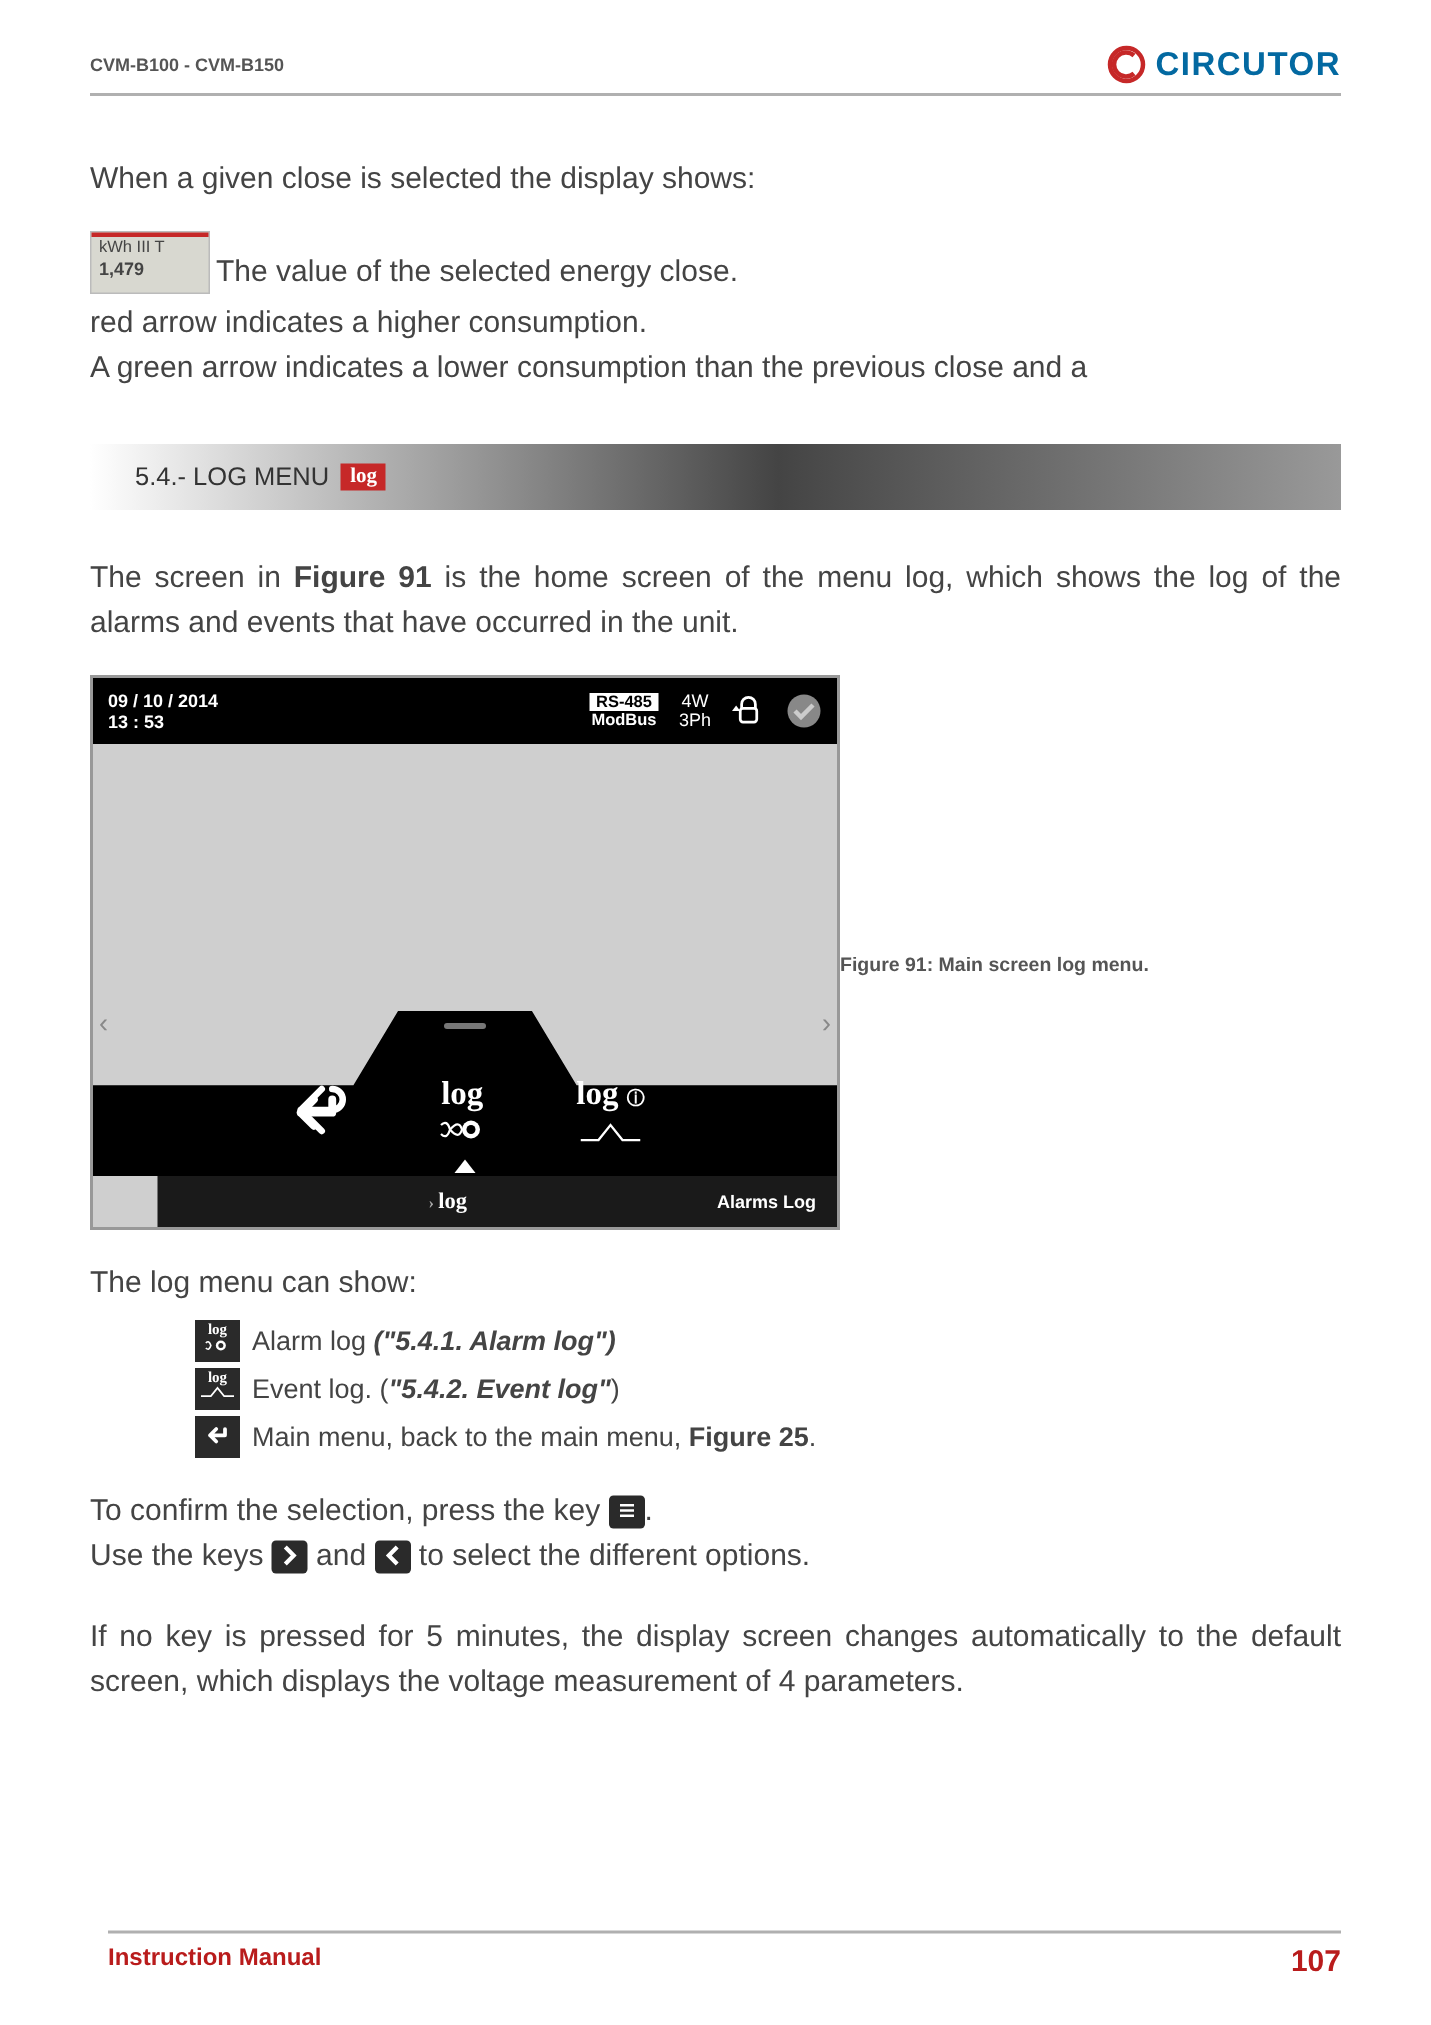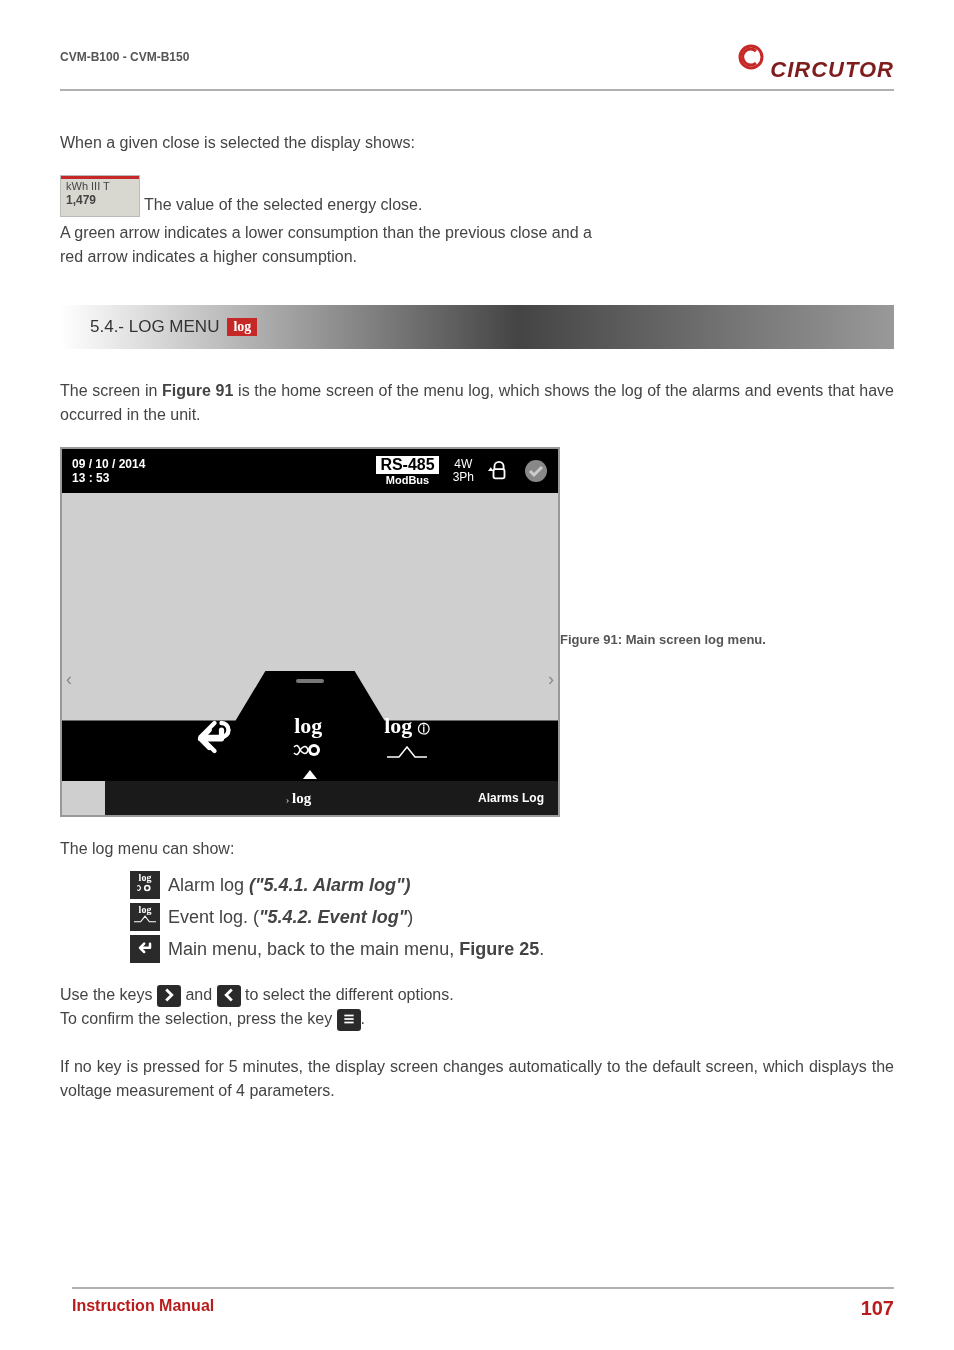--- a/index.html
+++ b/index.html
@@ -28,27 +28,25 @@
     color: #555;
   }
   .logo {
     display: flex;
     align-items: center;
     gap: 6px;
   }
   .logo-text {
     font-weight: bold;
     font-size: 22px;
-    color: #7f1d1d;
+    color: #0369a1;
     letter-spacing: 1px;
-    font-style: italic;
-    margin-top: 27px;
   }
   .body-text {
-    font-size: 16px;
+    font-size: 20px;
     line-height: 1.5;
     color: #444;
     text-align: justify;
   }
   .para { margin-bottom: 6px; }
   .lcd-dot {
     display: inline-block;
     width: 80px;
     height: 42px;
     background: #d8d8d0;
@@ -121,21 +119,21 @@
     align-items: center;
     padding: 0 10px;
     font-size: 12px;
     justify-content: space-between;
   }
   .dev-header .left { line-height: 1.2; font-weight:bold; }
   .dev-header .right { display:flex; align-items:center; gap:14px; }
   .rs-box {
     text-align:center; line-height:1.1;
   }
-  .rs-box .top { background:#fff; color:#000; padding:0 4px; font-weight:bold; font-size:16px;}
+  .rs-box .top { background:#fff; color:#000; padding:0 4px; font-weight:bold; font-size:11px;}
   .rs-box .bot { font-weight:bold; font-size:11px;}
   .dev-footer {
     position: absolute;
     left:0; right:0; bottom:0;
     height: 150px;
   }
   .tab-shape {
     position:absolute;
     bottom:34px;
     left:0; right:0;
@@ -264,22 +262,22 @@
   <p class="body-text para">When a given close is selected the display shows:</p>
 
   <div class="inline-row" style="margin-top:20px;">
     <div class="lcd-dot red-bar">
       <div class="line1">kWh III T</div>
       <div class="line2">1,479</div>
     </div>
     <span class="body-text"> The value of the selected energy close.</span>
   </div>
 
+  <p class="body-text">red arrow indicates a higher consumption.</p>
   <p class="body-text">A green arrow indicates a lower consumption than the previous close and a</p>
-  <p class="body-text">red arrow indicates a higher consumption.</p>
 
   <div class="section-bar">
     <span class="section-bar-title">5.4.- LOG MENU</span>
     <span class="log-badge">log</span>
   </div>
 
   <p class="body-text para">
     <span>The screen in </span><b>Figure 91</b><span>  is the home screen of the menu log, which shows the log of the alarms and events that have occurred in the unit.</span>
   </p>
 
@@ -379,33 +377,33 @@
       <span class="mini-icon">
         <svg width="22" height="20" viewBox="0 0 24 24">
             <path d="M9 5 L4 10 L9 15 M4 10 H16 V5" fill="none" stroke="#fff" stroke-width="3" stroke-linejoin="round" stroke-linecap="round" transform="translate(2,3)"></path>
           </svg>
       </span>
       <span><span> Main menu, back to the main menu, </span><b>Figure 25</b><span>.</span></span>
     </div>
   </div>
 
   <p class="body-text">
+    <span>To confirm the selection, press the key </span><span class="mini-icon key"><svg width="14" height="14" viewBox="0 0 12 12">
+          <line x1="2" y1="3" x2="10" y2="3" stroke="#fff" stroke-width="1.5"></line>
+          <line x1="2" y1="6" x2="10" y2="6" stroke="#fff" stroke-width="1.5"></line>
+          <line x1="2" y1="9" x2="10" y2="9" stroke="#fff" stroke-width="1.5"></line>
+        </svg></span><span>.</span>
+  </p>
+  <p class="body-text">
     <span>Use the keys </span><span class="mini-icon key"><svg width="14" height="14" viewBox="0 0 10 10">
           <path d="M3 1 L7 5 L3 9" fill="none" stroke="#fff" stroke-width="2"></path>
         </svg></span><span> and </span><span class="mini-icon key"><svg width="14" height="14" viewBox="0 0 10 10">
           <path d="M7 1 L3 5 L7 9" fill="none" stroke="#fff" stroke-width="2"></path>
         </svg></span><span> to select the different options.</span>
   </p>
-  <p class="body-text">
-    <span>To confirm the selection, press the key </span><span class="mini-icon key"><svg width="14" height="14" viewBox="0 0 12 12">
-          <line x1="2" y1="3" x2="10" y2="3" stroke="#fff" stroke-width="1.5"></line>
-          <line x1="2" y1="6" x2="10" y2="6" stroke="#fff" stroke-width="1.5"></line>
-          <line x1="2" y1="9" x2="10" y2="9" stroke="#fff" stroke-width="1.5"></line>
-        </svg></span><span>.</span>
-  </p>
 
   <p class="body-text" style="margin-top:24px;">If no key is pressed for 5 minutes, the display screen changes automatically to the default screen, which displays the voltage measurement of 4 parameters.</p>
 
 </div>
 
 <div class="page-footer">
   <span class="left">Instruction Manual</span>
   <span class="right">107</span>
 </div>
 

